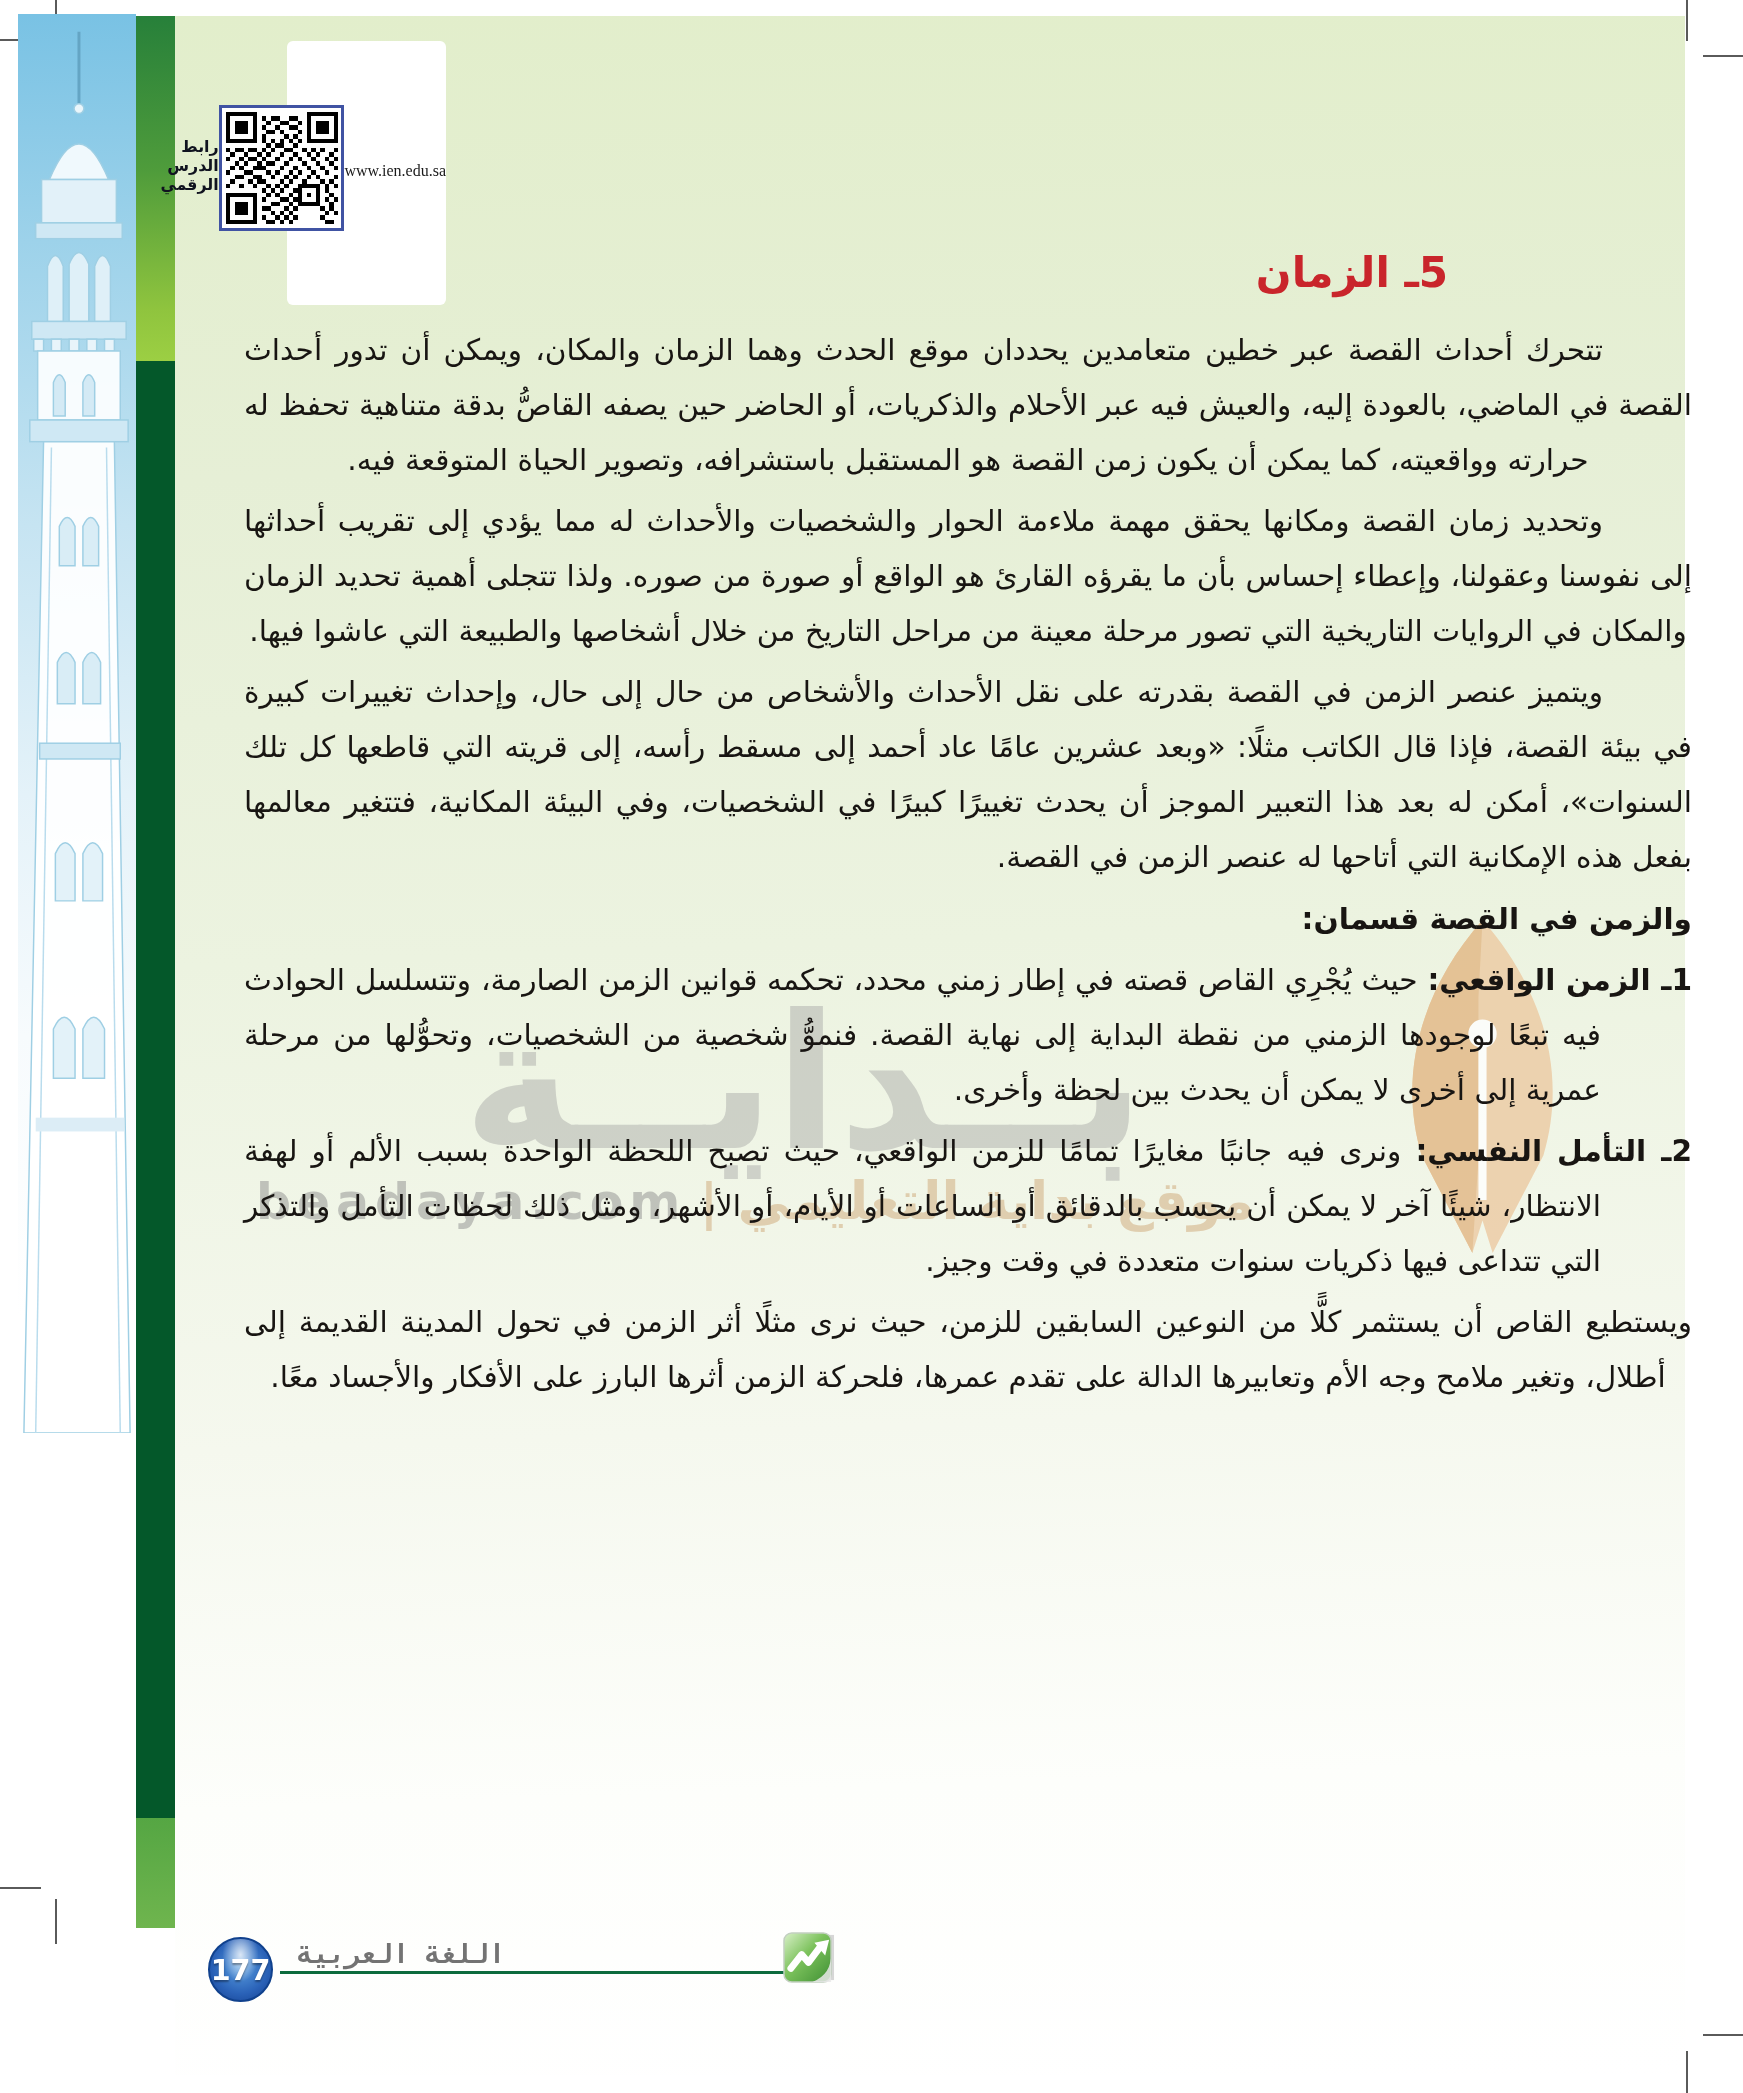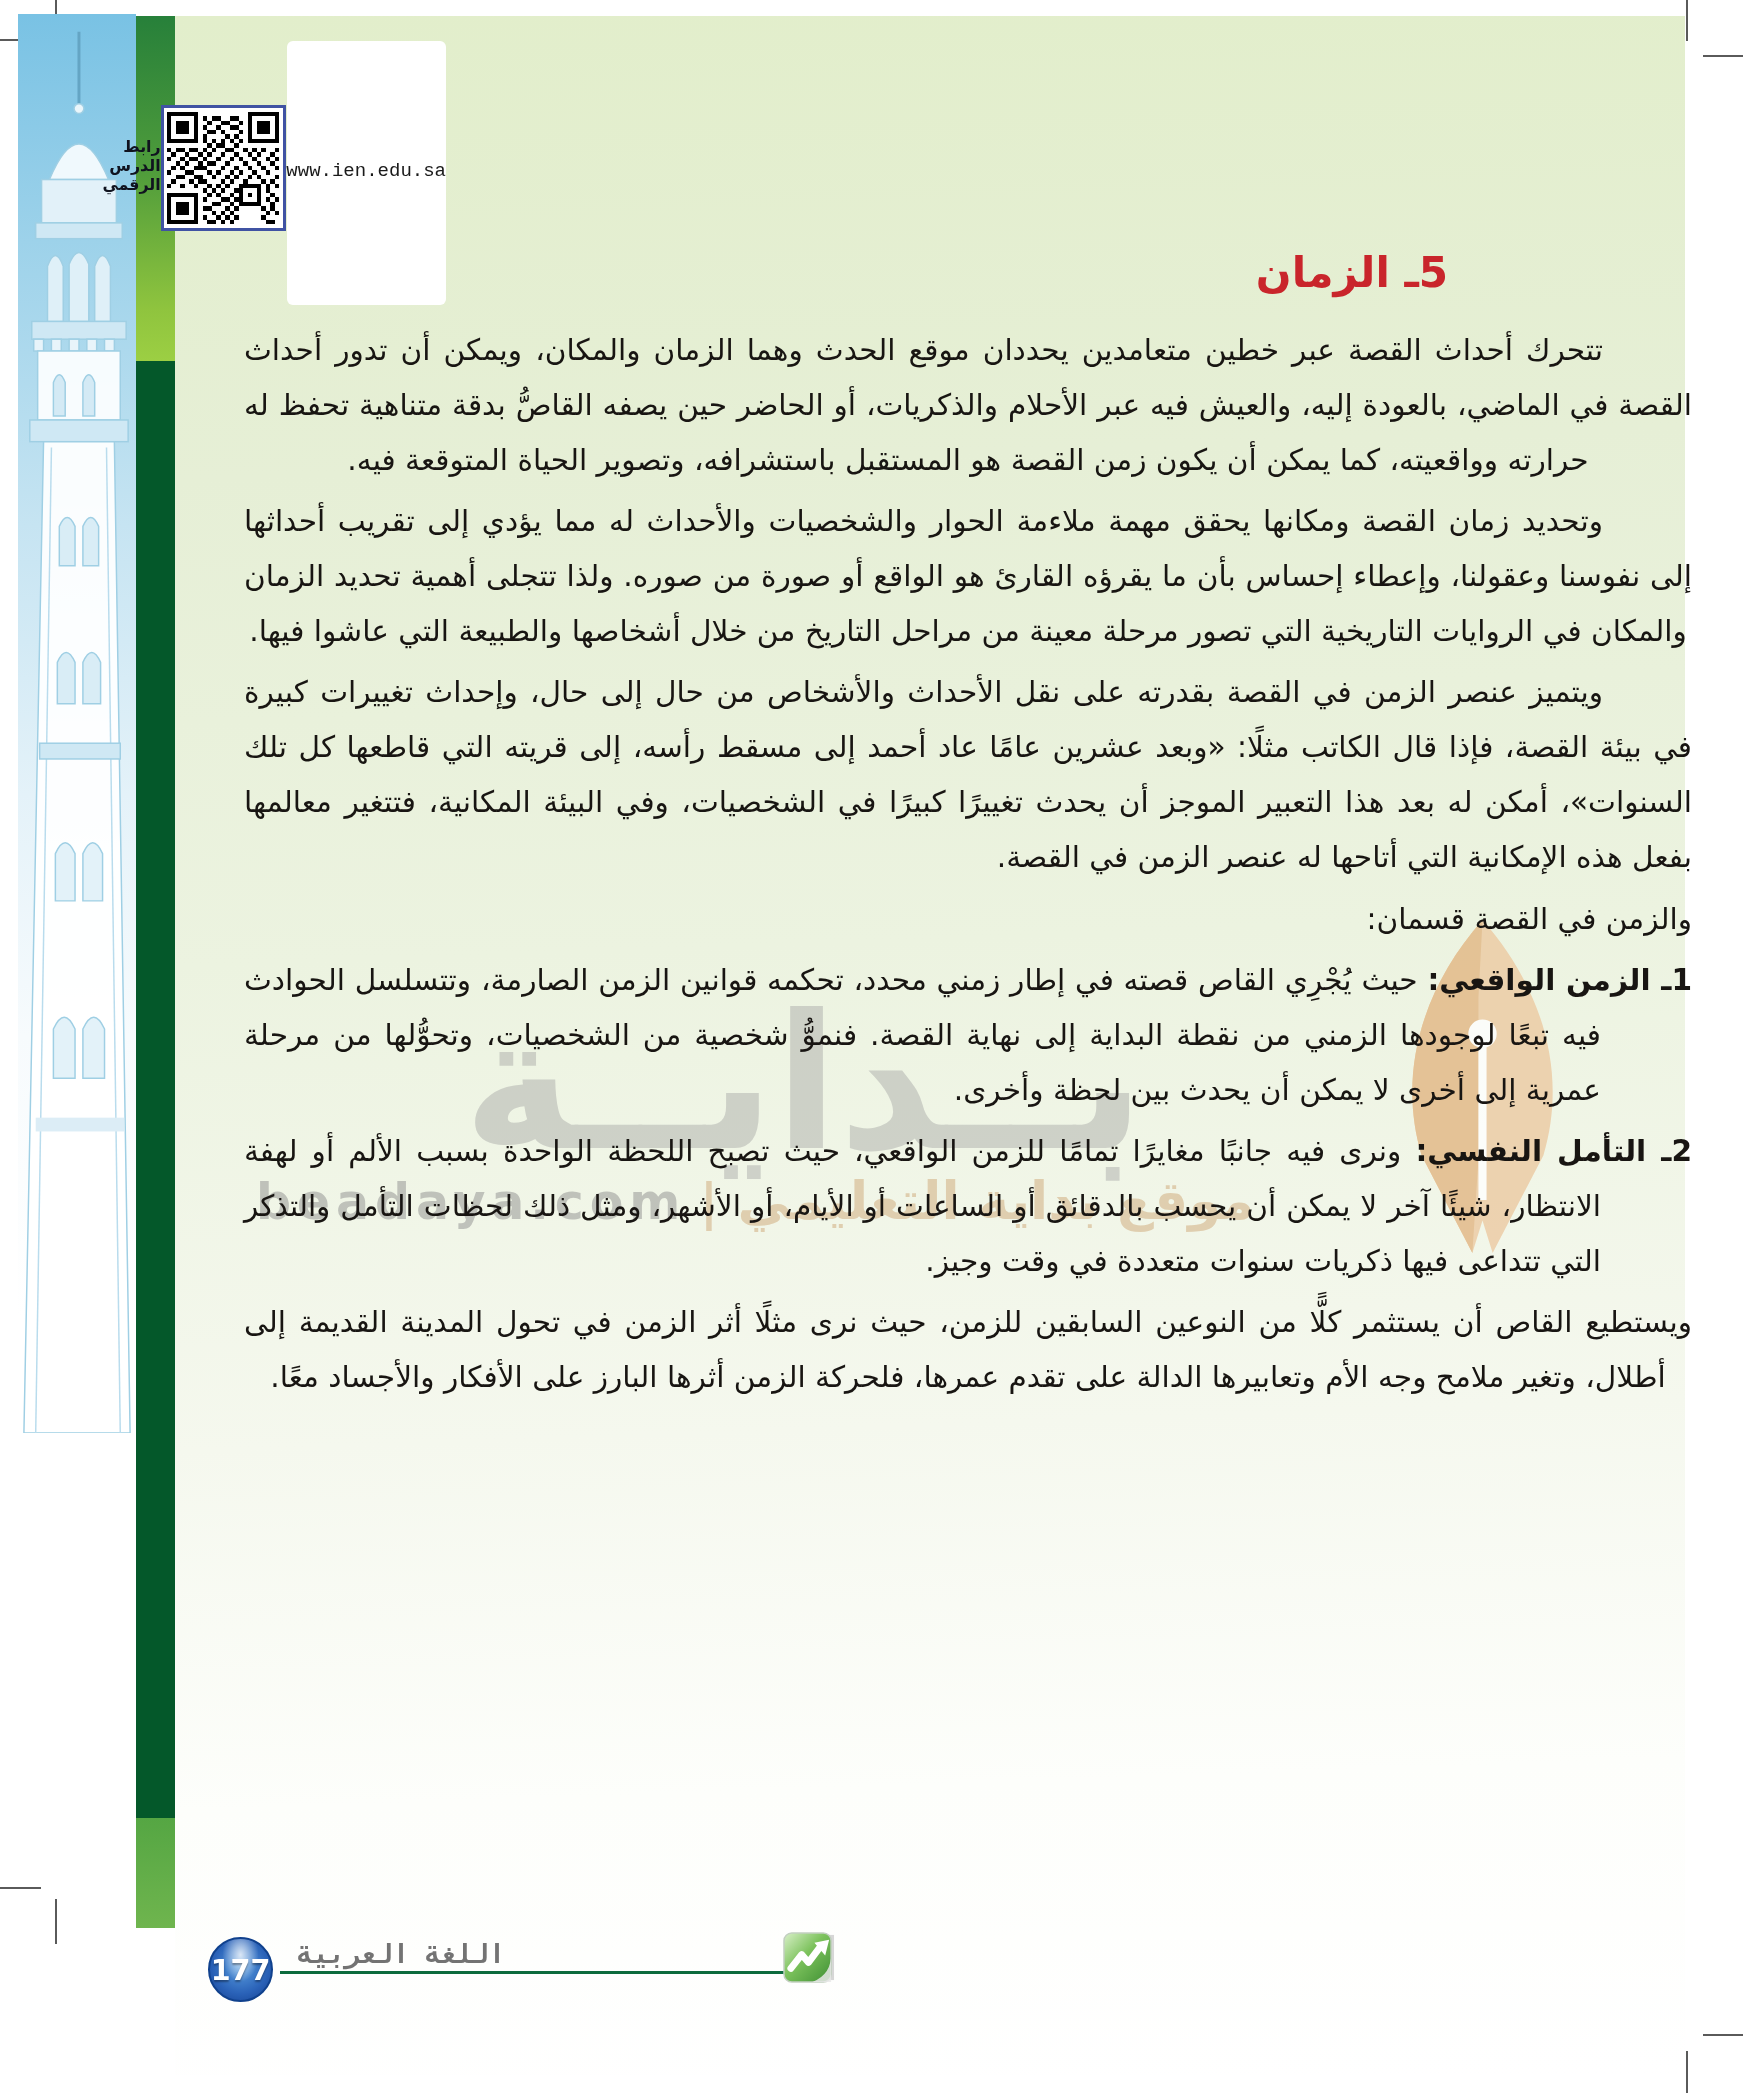--- a/index.html
+++ b/index.html
@@ -24,41 +24,41 @@
   #bar-mid{top:361px;height:1458px;background:#04582a;}
   #bar-bottom{top:1818px;height:110px;background:linear-gradient(180deg,#55a643,#6fb54e);}
 
   
   #qr-card{position:absolute;left:287px;top:41px;width:159px;height:264px;background:#ffffff;
     border-radius:5.9px;z-index:2;display:flex;flex-direction:row;align-items:center;justify-content:flex-end;
     padding-bottom:9.9px;box-sizing:border-box;}
   #qr-label{font-size:15.8px;font-weight:bold;color:#10131f;direction:rtl;margin-bottom:5.9px;}
   #qr-box{width:126px;height:126px;border:3px solid #4053a3;background:#ffffff;box-sizing:border-box;padding:3.9px;}
   #qr-box svg{display:block;width:112px;height:112px;}
-  #qr-url{font-size:19px;color:#1a1a1a;margin-top:4.9px;font-family:Liberation Mono, monospace;}
+  #qr-url{font-size:16px;color:#1a1a1a;margin-top:4.9px;font-family:Liberation Serif, serif;}
 
   
   #watermark{position:absolute;left:246px;top:916px;width:1182px;height:394px;z-index:1;pointer-events:none;}
   #wm-word{position:absolute;right:39px;top:39px;width:926px;height:256px;direction:rtl;
     font-size:187px;font-weight:bold;color:#a0a0a0;opacity:.42;line-height:256px;text-align:left;white-space:nowrap;overflow:hidden;}
   #wm-nib{position:absolute;right:-158px;top:0;width:207px;height:345px;opacity:.8;}
   #wm-caption{position:absolute;left:9.9px;top:254px;direction:ltr;font-size:49px;font-weight:bold;
     letter-spacing:5.9px;white-space:nowrap;opacity:.5;}
   #wm-caption .lat{color:#8f8f8f;}
   #wm-caption .div{color:#cfa877;padding:0 13.8px;}
   #wm-caption .arb{color:#cfa877;letter-spacing:0;font-size:53px;}
 
   
   #article{position:absolute;left:244px;top:238px;width:1448px;z-index:2;direction:rtl;
     color:#181512;font-size:29.6px;line-height:55px;text-align:justify;}
   #article h1{font-size:42px;line-height:69px;color:#c9252b;margin:0 244px 15.8px 0;font-weight:bold;text-align:right;}
   #article p{margin:0 0 5.9px 0;}
   .p-indent{text-indent:89px;}
   .center-last{text-align-last:center;}
-  .subhead{font-weight:normal;margin-top:7.9px !important;}
+  .subhead{font-weight:bold;margin-top:7.9px !important;}
   .item{padding-right:91px;text-indent:-91px;}
   .item b{font-weight:bold;}
 
   
   #footer-rule{position:absolute;left:280px;top:1971px;width:504px;height:3px;background:#0c6b3d;z-index:2;}
   #page-badge{position:absolute;left:208px;top:1937px;width:65px;height:65px;border-radius:50%;
     background:radial-gradient(ellipse at 50% 26%,rgba(255,255,255,.8) 0%,rgba(255,255,255,0) 42%),
                radial-gradient(circle at 50% 45%,#5b9fe0 0%,#2a62b8 60%,#143f8e 100%);
     border:2px solid #10418d;box-sizing:border-box;z-index:3;
     display:flex;align-items:center;justify-content:center;}

